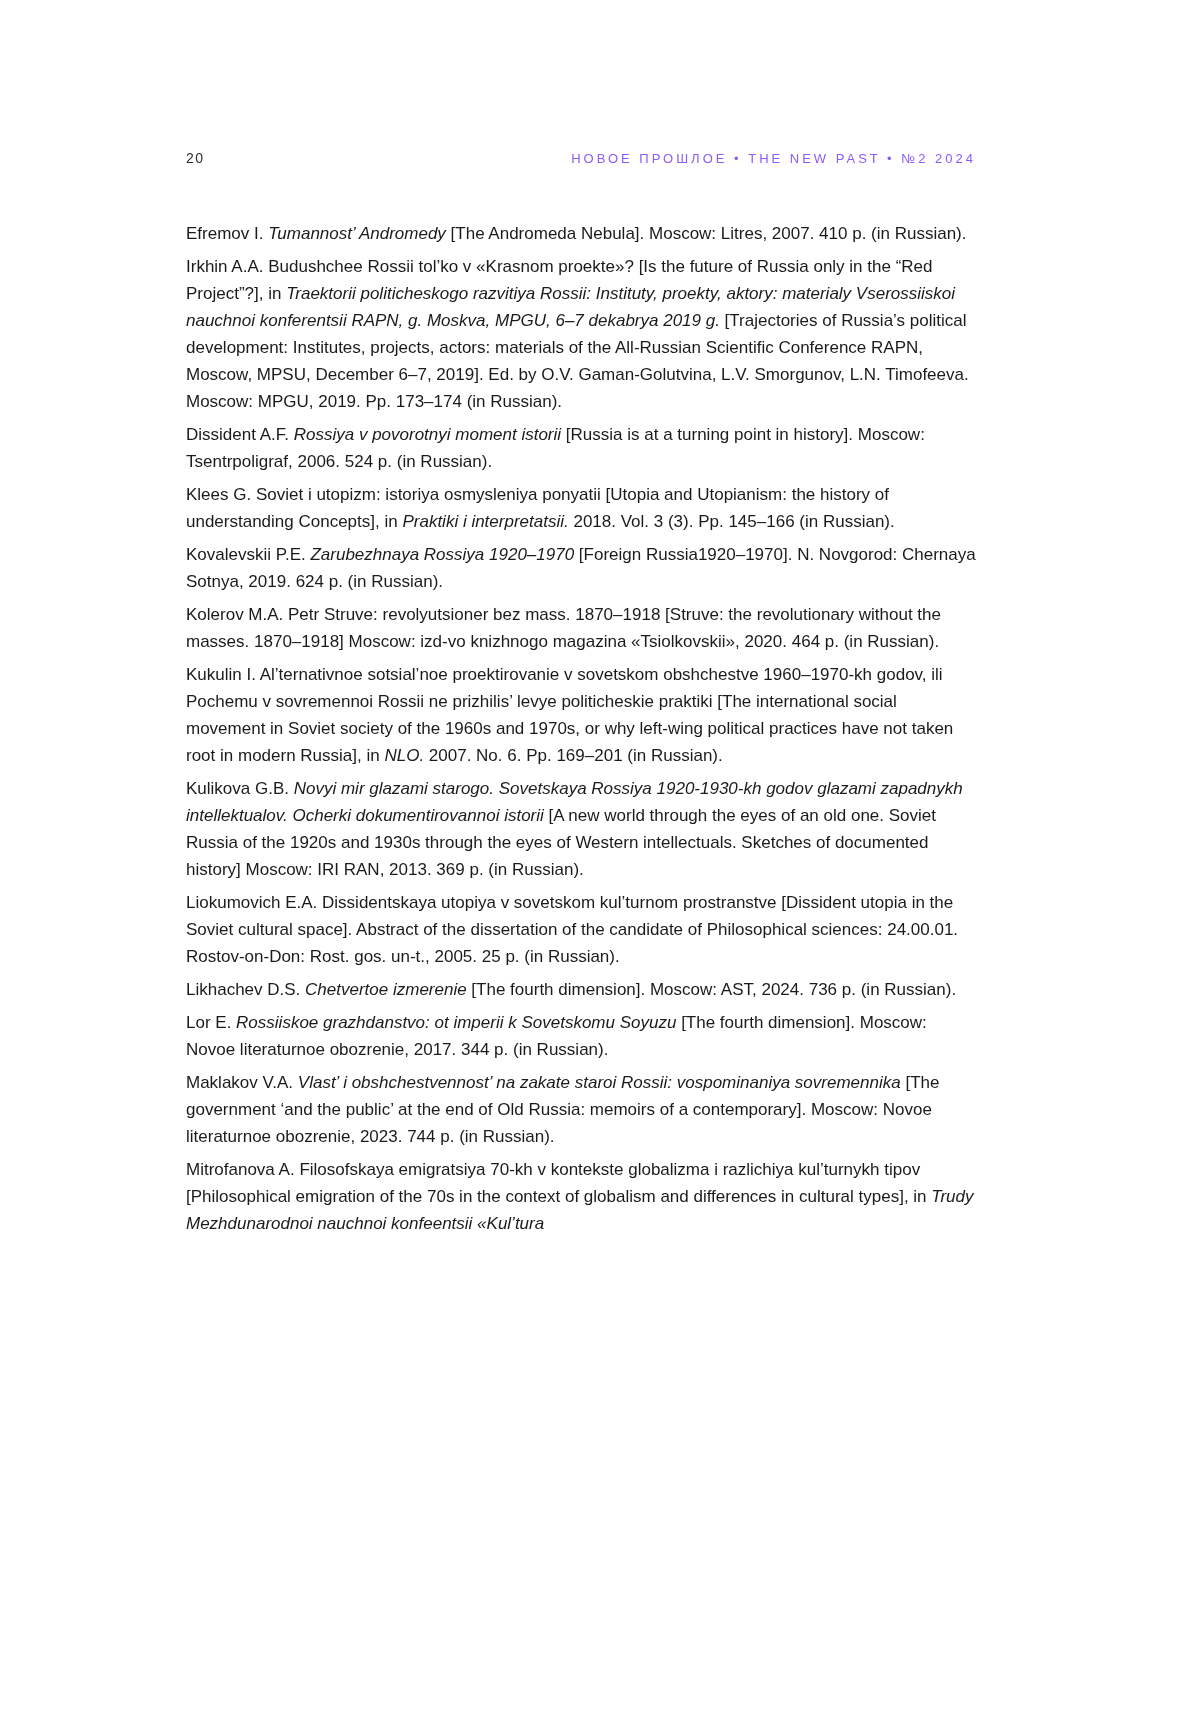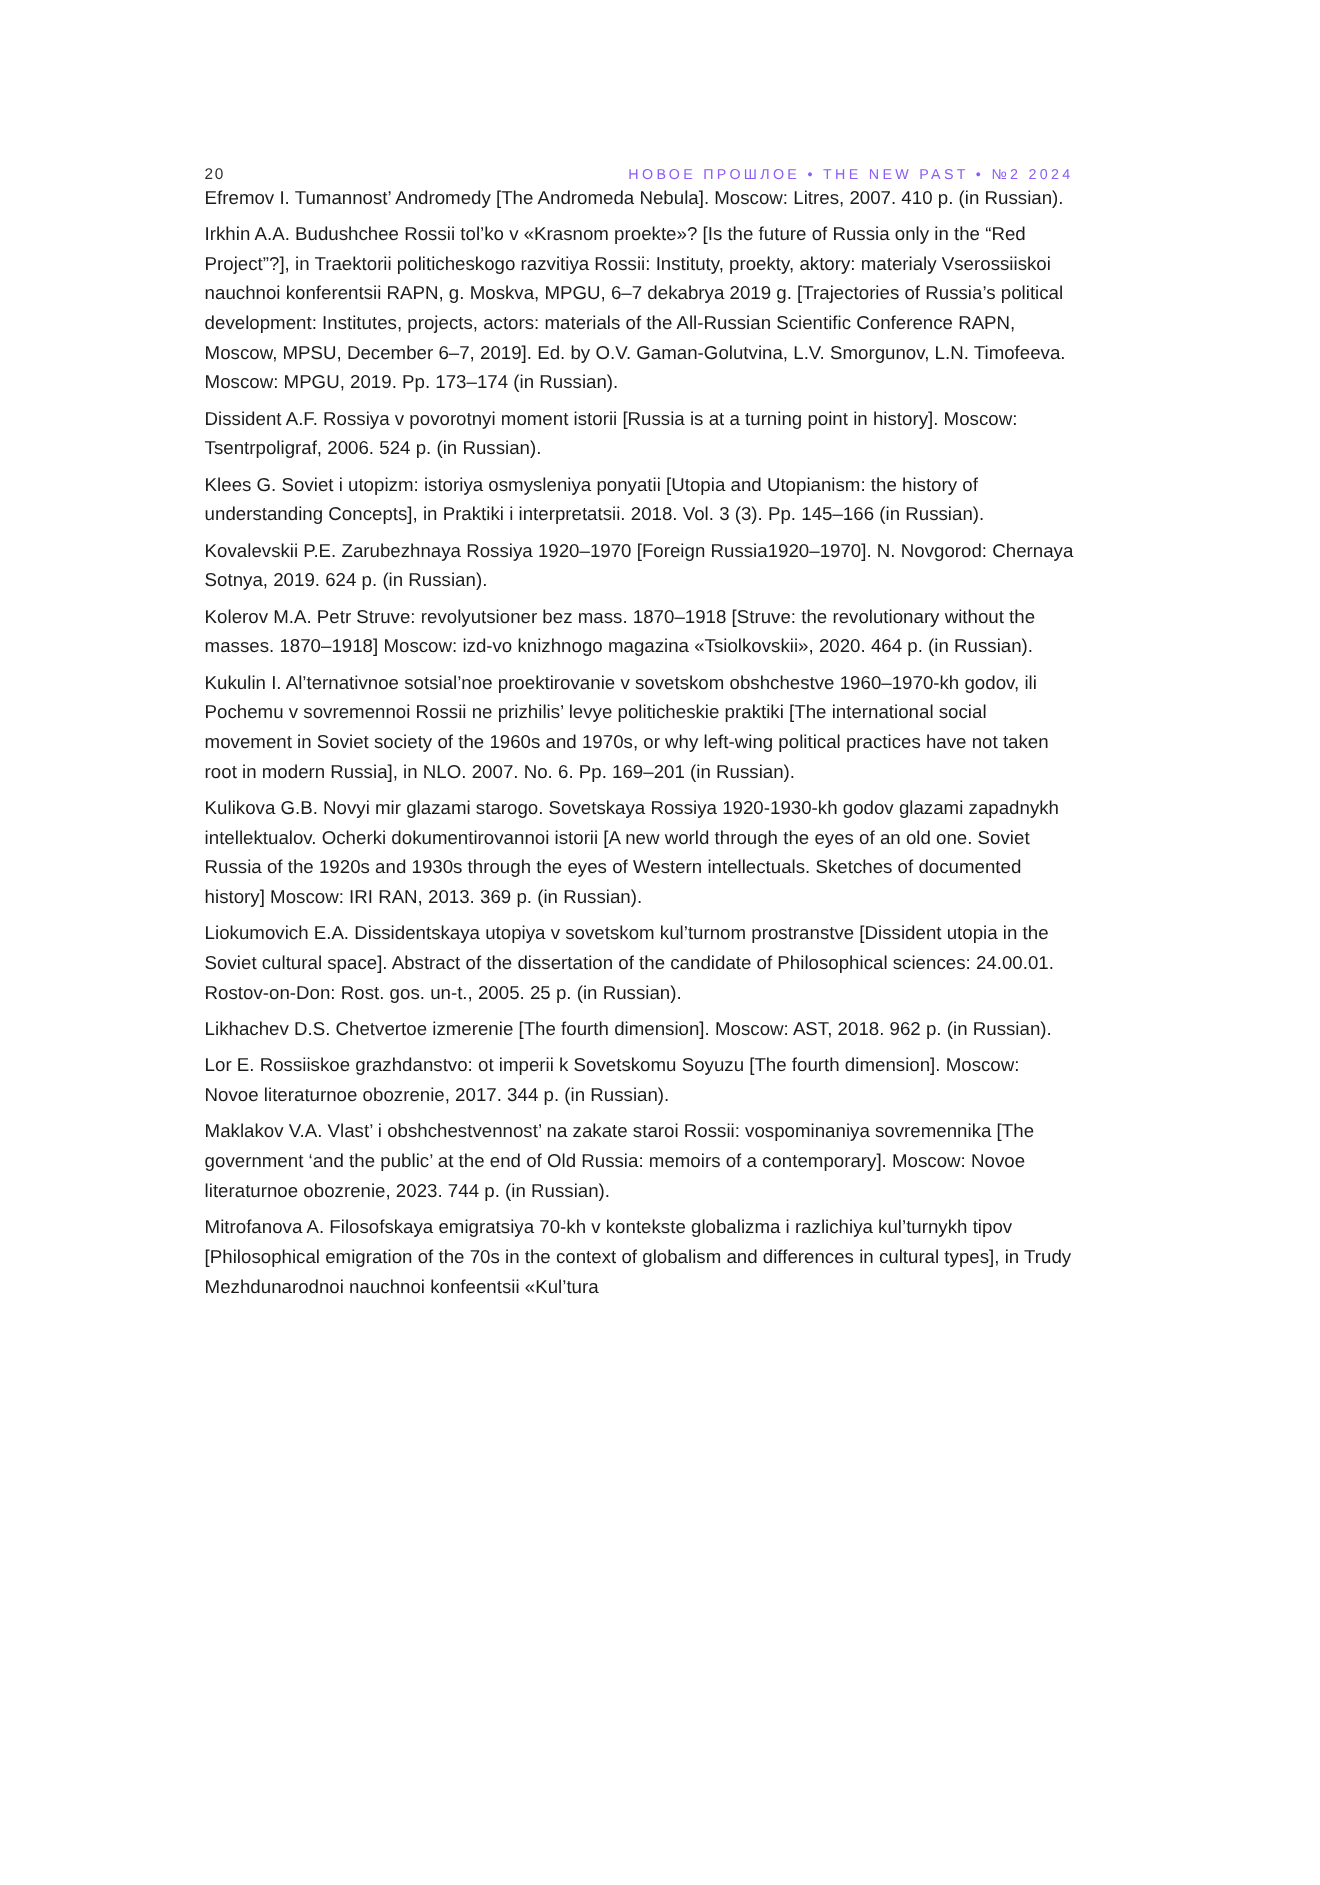--- a/index.html
+++ b/index.html
@@ -14,20 +14,21 @@
   .page {
     width: 1200px;
     min-height: 1714px;
     background: #ffffff;
     padding: 150px 224px 60px 186px;
   }
   .page-header {
     display: flex;
     justify-content: space-between;
     align-items: baseline;
+    margin-bottom: 54px;
   }
   .page-number {
     font-size: 14px;
     letter-spacing: 1.5px;
     color: #2e2e2e;
     font-weight: 500;
   }
   .running-title {
     font-size: 13px;
     letter-spacing: 3px;
@@ -38,21 +39,21 @@
   .references {
     width: 100%;
   }
   .ref {
     font-size: 17px;
     line-height: 27px;
     margin-bottom: 6px;
     color: #1b1b1b;
     text-align: left;
   }
-  .italic { }
+  .italic { font-style: italic; }
 </style>
 </head>
 <body>
 
 <div class="page">
 
   <div class="page-header">
     <span class="page-number">20</span>
     <span class="running-title">НОВОЕ ПРОШЛОЕ • THE NEW PAST • №2 2024</span>
   </div>
@@ -60,19 +61,19 @@
   <div class="references">
       <p class="ref"><span>Efremov I. </span><span class="italic">Tumannost’ Andromedy</span><span> [The Andromeda Nebula]. Moscow: Litres, 2007. 410 p. (in Russian).</span></p>
       <p class="ref"><span>Irkhin A.A. Budushchee Rossii tol’ko v «Krasnom proekte»? [Is the future of Russia only in the “Red Project”?], in </span><span class="italic">Traektorii politicheskogo razvitiya Rossii: Instituty, proekty, aktory: materialy Vserossiiskoi nauchnoi konferentsii RAPN, g. Moskva, MPGU, 6–7 dekabrya 2019 g.</span><span> [Trajectories of Russia’s political development: Institutes, projects, actors: materials of the All-Russian Scientific Conference RAPN, Moscow, MPSU, December 6–7, 2019]. Ed. by O.V. Gaman-Golutvina, L.V. Smorgunov, L.N. Timofeeva. Moscow: MPGU, 2019. Pp. 173–174 (in Russian).</span></p>
       <p class="ref"><span>Dissident A.F. </span><span class="italic">Rossiya v povorotnyi moment istorii</span><span> [Russia is at a turning point in history]. Moscow: Tsentrpoligraf, 2006. 524 p. (in Russian).</span></p>
       <p class="ref"><span>Klees G. Soviet i utopizm: istoriya osmysleniya ponyatii [Utopia and Utopianism: the history of understanding Concepts], in </span><span class="italic">Praktiki i interpretatsii.</span><span> 2018. Vol. 3 (3). Pp. 145–166 (in Russian).</span></p>
       <p class="ref"><span>Kovalevskii P.E. </span><span class="italic">Zarubezhnaya Rossiya 1920–1970</span><span> [Foreign Russia1920–1970]. N. Novgorod: Chernaya Sotnya, 2019. 624 p. (in Russian).</span></p>
       <p class="ref"><span>Kolerov M.A. Petr Struve: revolyutsioner bez mass. 1870–1918 [Struve: the revolutionary without the masses. 1870–1918] Moscow: izd-vo knizhnogo magazina «Tsiolkovskii», 2020. 464 p. (in Russian).</span></p>
       <p class="ref"><span>Kukulin I. Al’ternativnoe sotsial’noe proektirovanie v sovetskom obshchestve 1960–1970-kh godov, ili Pochemu v sovremennoi Rossii ne prizhilis’ levye politicheskie praktiki [The international social movement in Soviet society of the 1960s and 1970s, or why left-wing political practices have not taken root in modern Russia], in </span><span class="italic">NLO.</span><span> 2007. No. 6. Pp. 169–201 (in Russian).</span></p>
       <p class="ref"><span>Kulikova G.B. </span><span class="italic">Novyi mir glazami starogo. Sovetskaya Rossiya 1920-1930-kh godov glazami zapadnykh intellektualov. Ocherki dokumentirovannoi istorii</span><span> [A new world through the eyes of an old one. Soviet Russia of the 1920s and 1930s through the eyes of Western intellectuals. Sketches of documented history] Moscow: IRI RAN, 2013. 369 p. (in Russian).</span></p>
       <p class="ref"><span>Liokumovich E.A. Dissidentskaya utopiya v sovetskom kul’turnom prostranstve [Dissident utopia in the Soviet cultural space]. Abstract of the dissertation of the candidate of Philosophical sciences: 24.00.01. Rostov-on-Don: Rost. gos. un-t., 2005. 25 p. (in Russian).</span></p>
-      <p class="ref"><span>Likhachev D.S. </span><span class="italic">Chetvertoe izmerenie</span><span> [The fourth dimension]. Moscow: AST, 2018. 962 p. (in Russian).</span></p>
+      <p class="ref"><span>Likhachev D.S. </span><span class="italic">Chetvertoe izmerenie</span><span> [The fourth dimension]. Moscow: AST, 2024. 736 p. (in Russian).</span></p>
       <p class="ref"><span>Lor E. </span><span class="italic">Rossiiskoe grazhdanstvo: ot imperii k Sovetskomu Soyuzu</span><span> [The fourth dimension]. Moscow: Novoe literaturnoe obozrenie, 2017. 344 p. (in Russian).</span></p>
       <p class="ref"><span>Maklakov V.A. </span><span class="italic">Vlast’ i obshchestvennost’ na zakate staroi Rossii: vospominaniya sovremennika</span><span> [The government ‘and the public’ at the end of Old Russia: memoirs of a contemporary]. Moscow: Novoe literaturnoe obozrenie, 2023. 744 p. (in Russian).</span></p>
       <p class="ref"><span>Mitrofanova A. Filosofskaya emigratsiya 70-kh v kontekste globalizma i razlichiya kul’turnykh tipov [Philosophical emigration of the 70s in the context of globalism and differences in cultural types], in </span><span class="italic">Trudy Mezhdunarodnoi nauchnoi konfeentsii «Kul’tura</span></p>
     </div>
 
 </div>
 
 </body></html>

